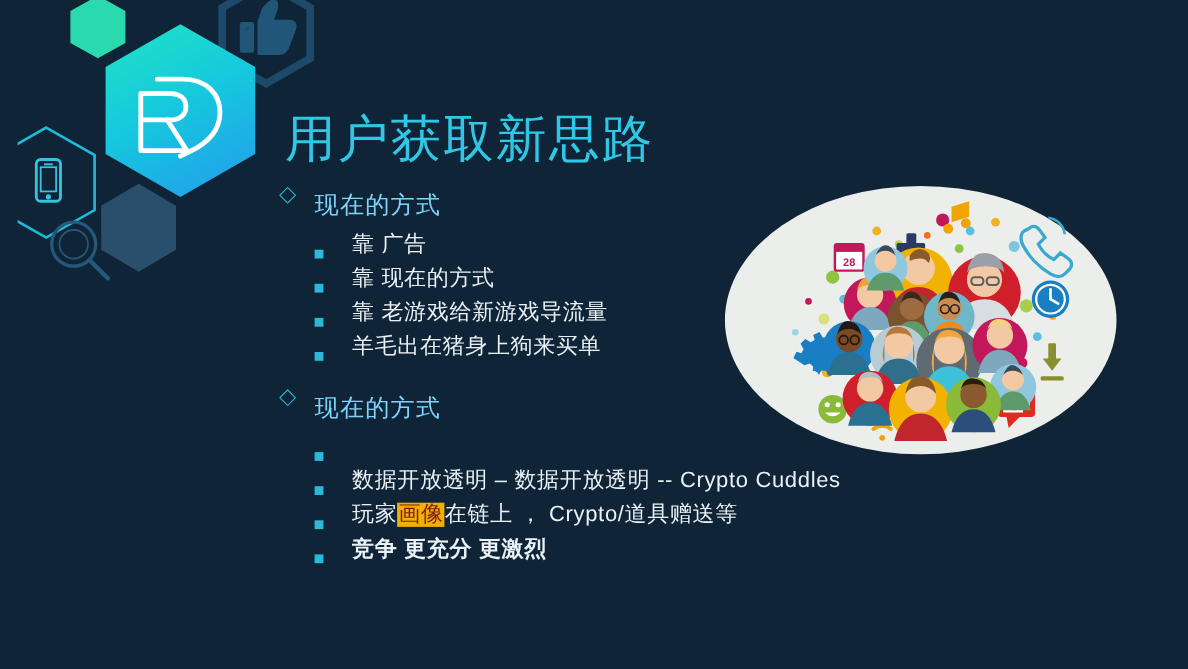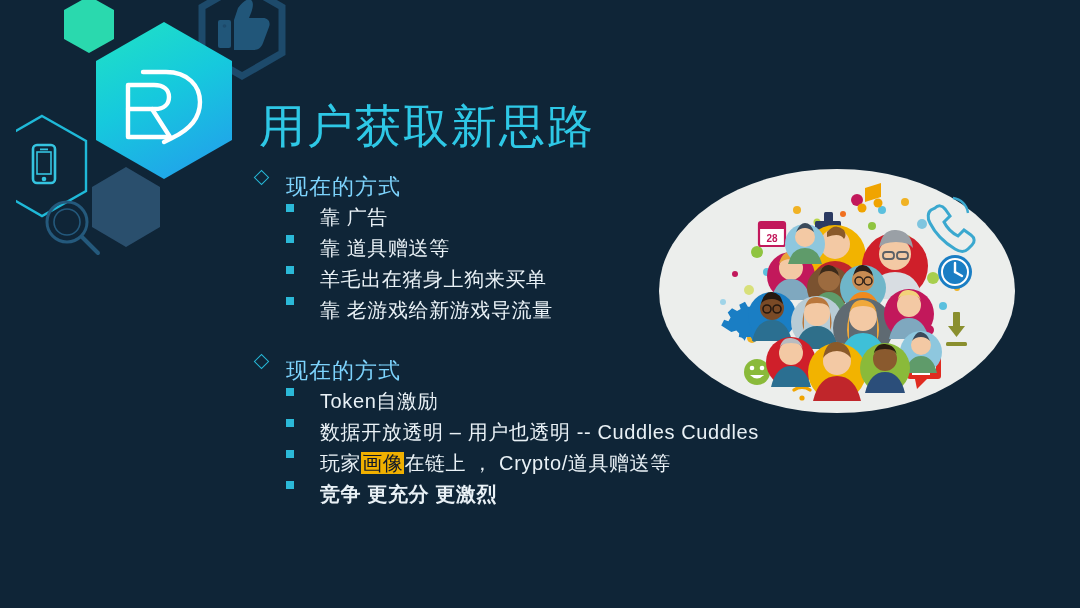--- a/index.html
+++ b/index.html
@@ -50,41 +50,41 @@
   }
   .diamond {
     width: 11px; height: 11px;
     border: 1.6px solid #26b7d6;
     transform: rotate(45deg);
     display: block;
   }
   .lvl1 .txt { letter-spacing: 1px; }
 
   .lvl2 {
-    display: flex; align-items: flex-start;
+    display: flex; align-items: flex-end;
     height: 31px;
     color: #e9f1f6;
     font-size: 20px;
     white-space: nowrap;
   }
   .lvl2 .marker {
     width: 68px; flex: 0 0 68px;
     display: flex; align-items: center;
     padding-left: 34px;
   }
   .sq {
     width: 8px; height: 8px;
     background: #2bb9d8;
     display: block;
   }
   .lvl2 .txt { letter-spacing: 0.6px; }
 
   .hl {
     background: #f0b000;
-    color: #0f172a;
+    color: #7f1d1d;
     padding: 0 1px;
   }
   .emph {
     font-weight: bold;
     letter-spacing: 1px;
   }
 
   
   #illus {
     position: absolute;
@@ -157,54 +157,53 @@
       <div class="lvl2">
         <span class="marker">
             <i class="sq"></i>
           </span>
         <span class="txt">靠 广告</span>
       </div>
       <div class="lvl2">
         <span class="marker">
             <i class="sq"></i>
           </span>
-        <span class="txt">靠 道具赠送等</span>
+        <span class="txt">靠 现在的方式</span>
+      </div>
+      <div class="lvl2">
+        <span class="marker">
+            <i class="sq"></i>
+          </span>
+        <span class="txt">靠 老游戏给新游戏导流量</span>
       </div>
       <div class="lvl2">
         <span class="marker">
             <i class="sq"></i>
           </span>
         <span class="txt">羊毛出在猪身上狗来买单</span>
-      </div>
-      <div class="lvl2">
-        <span class="marker">
-            <i class="sq"></i>
-          </span>
-        <span class="txt">靠 老游戏给新游戏导流量</span>
       </div>
     </div>
 
     <div class="group">
       <div class="lvl1">
         <span class="marker">
             <i class="diamond"></i>
           </span>
         <span class="txt">现在的方式</span>
       </div>
       <div class="lvl2">
         <span class="marker">
             <i class="sq"></i>
           </span>
-        <span class="txt">Token自激励</span>
-      </div>
-      <div class="lvl2">
-        <span class="marker">
-            <i class="sq"></i>
-          </span>
-        <span class="txt">数据开放透明 – 用户也透明 -- Cuddles Cuddles</span>
+      </div>
+      <div class="lvl2">
+        <span class="marker">
+            <i class="sq"></i>
+          </span>
+        <span class="txt">数据开放透明 – 数据开放透明 -- Crypto Cuddles</span>
       </div>
       <div class="lvl2">
         <span class="marker">
             <i class="sq"></i>
           </span>
         <span class="txt"><span>玩家</span><span class="hl">画像</span><span>在链上 ， Crypto/道具赠送等</span></span>
       </div>
       <div class="lvl2">
         <span class="marker">
             <i class="sq"></i>

